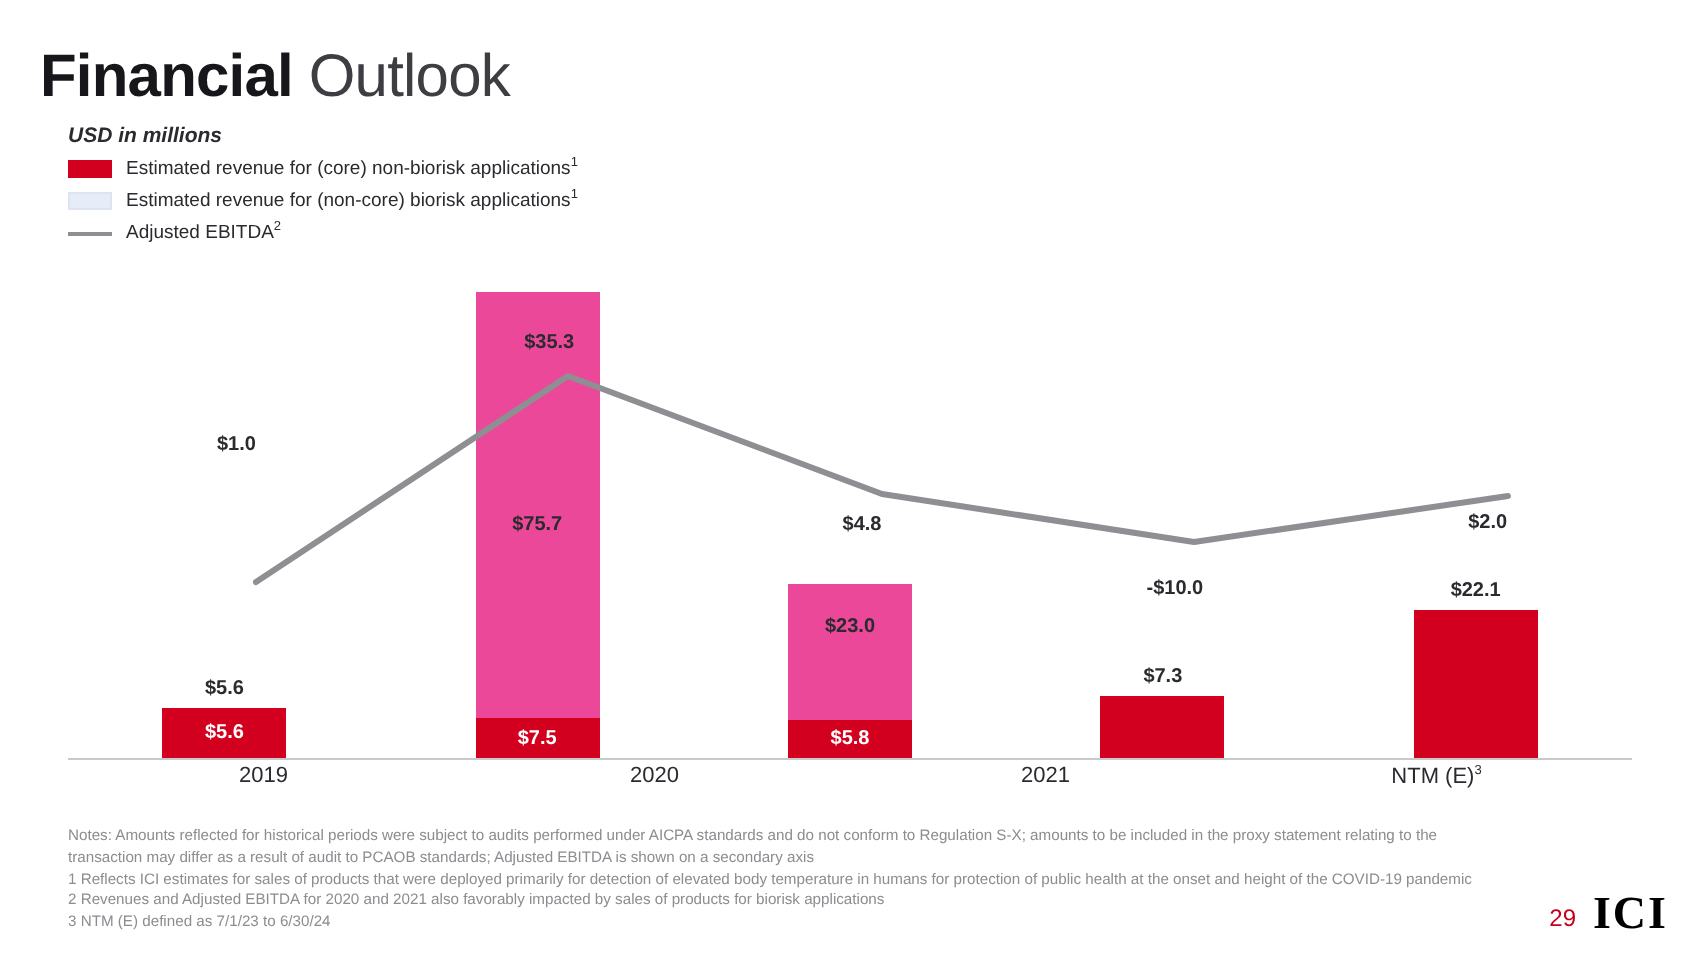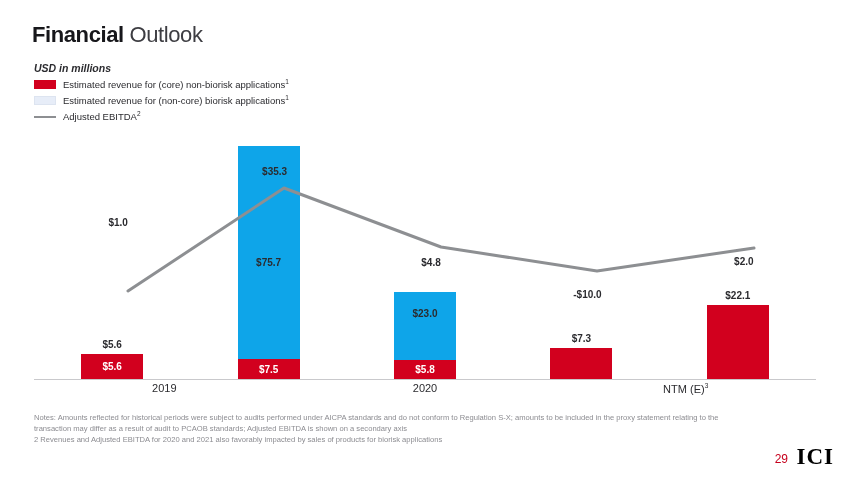--- a/index.html
+++ b/index.html
@@ -9,22 +9,22 @@
     background: #ffffff;
     font-family: "Liberation Sans", sans-serif;
     color: #1b1b1b;
     overflow: hidden;
     position: relative;
   }
 
   
   .title {
     position: absolute;
-    left: 32px; top: 22px;
-    font-size: 22px;
+    left: 20px; top: 22px;
+    font-size: 30px;
     letter-spacing: -0.4px;
     white-space: nowrap;
   }
   .title .bold { font-weight: bold; color: #17171b; }
   .title .light { font-weight: normal; color: #3d3d42; }
 
   
   .units {
     position: absolute;
     left: 34px; top: 62px;
@@ -98,21 +98,21 @@
     justify-content: flex-end;
   }
   .seg {
     width: 100%;
     position: relative;
     display: flex;
     align-items: center;
     justify-content: center;
   }
   .seg.core { background: #d2001e; }
-  .seg.noncore { background: #0ea5e9; }
+  .seg.noncore { background: #ec4899; }
 
   .seg-label {
     font-size: 10px;
     font-weight: bold;
     line-height: 1;
     white-space: nowrap;
   }
   .seg.core .seg-label { color: #ffffff; }
   .seg.noncore .seg-label { color: #2b2b2f; }
 
@@ -275,23 +275,26 @@
   <svg class="line-svg" viewBox="0 0 782 272" preserveAspectRatio="none">
     <polyline points="94,183 250,80 407,139 563,163 720,140" fill="none" stroke="#8d8f92" stroke-width="3" stroke-linejoin="round" stroke-linecap="round"></polyline>
   </svg>
 
   <div class="axis"></div>
 </div>
 
 <div class="xlabels">
   <div class="xlabel"><span>2019</span></div>
   <div class="xlabel"><span>2020</span></div>
+  <div class="xlabel"><span>2021</span></div>
   <div class="xlabel"><span>NTM (E)</span><sup>3</sup></div>
 </div>
 
 <div class="notes">
   <div>Notes: Amounts reflected for historical periods were subject to audits performed under AICPA standards and do not conform to Regulation S-X; amounts to be included in the proxy statement relating to the</div>
   <div>transaction may differ as a result of audit to PCAOB standards; Adjusted EBITDA is shown on a secondary axis</div>
+  <div>1 Reflects ICI estimates for sales of products that were deployed primarily for detection of elevated body temperature in humans for protection of public health at the onset and height of the COVID-19 pandemic</div>
   <div>2 Revenues and Adjusted EBITDA for 2020 and 2021 also favorably impacted by sales of products for biorisk applications</div>
+  <div>3 NTM (E) defined as 7/1/23 to 6/30/24</div>
 </div>
 
 <div class="pagenum">29</div>
 <div class="logo">ICI</div>
 
 </body></html>

